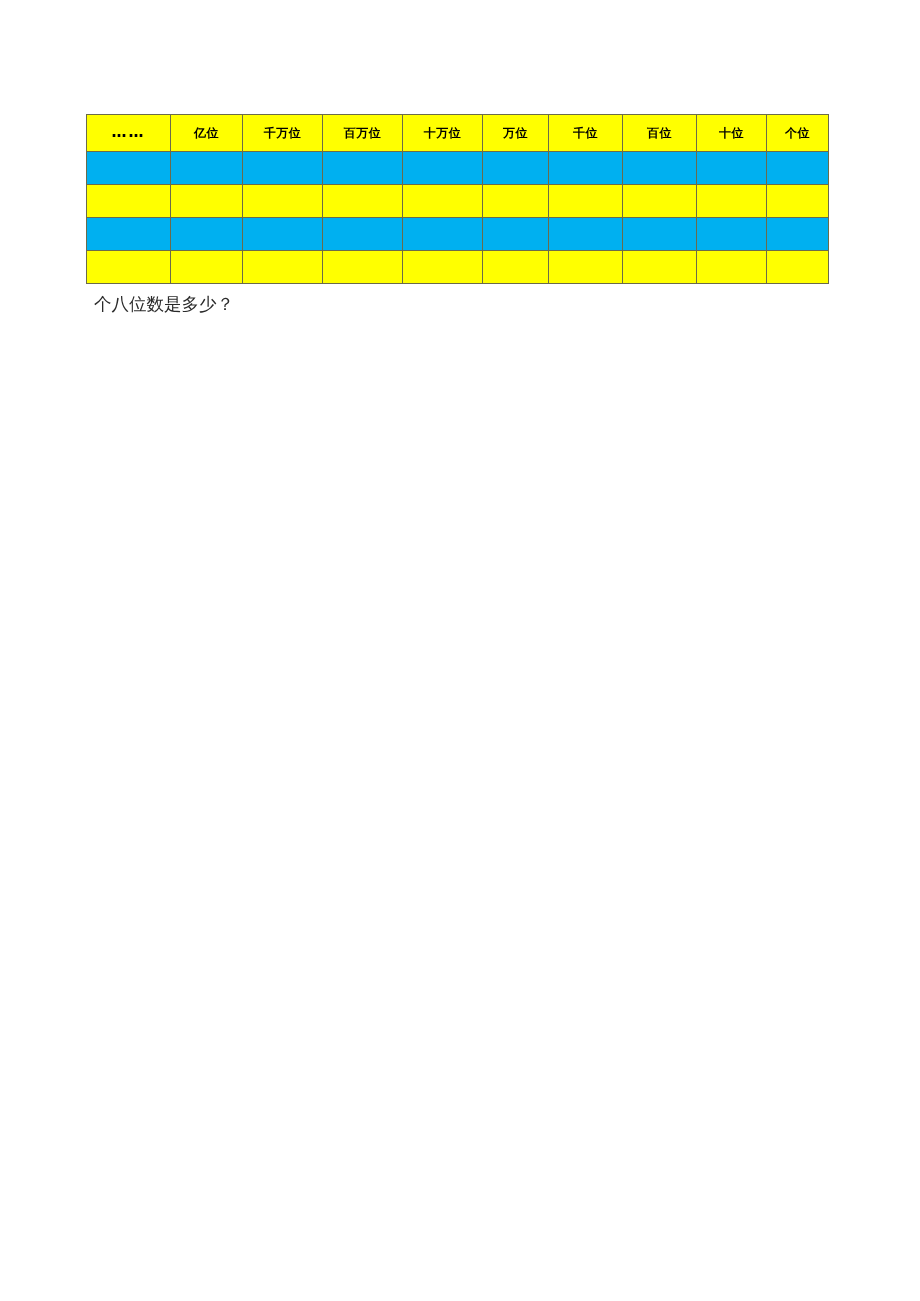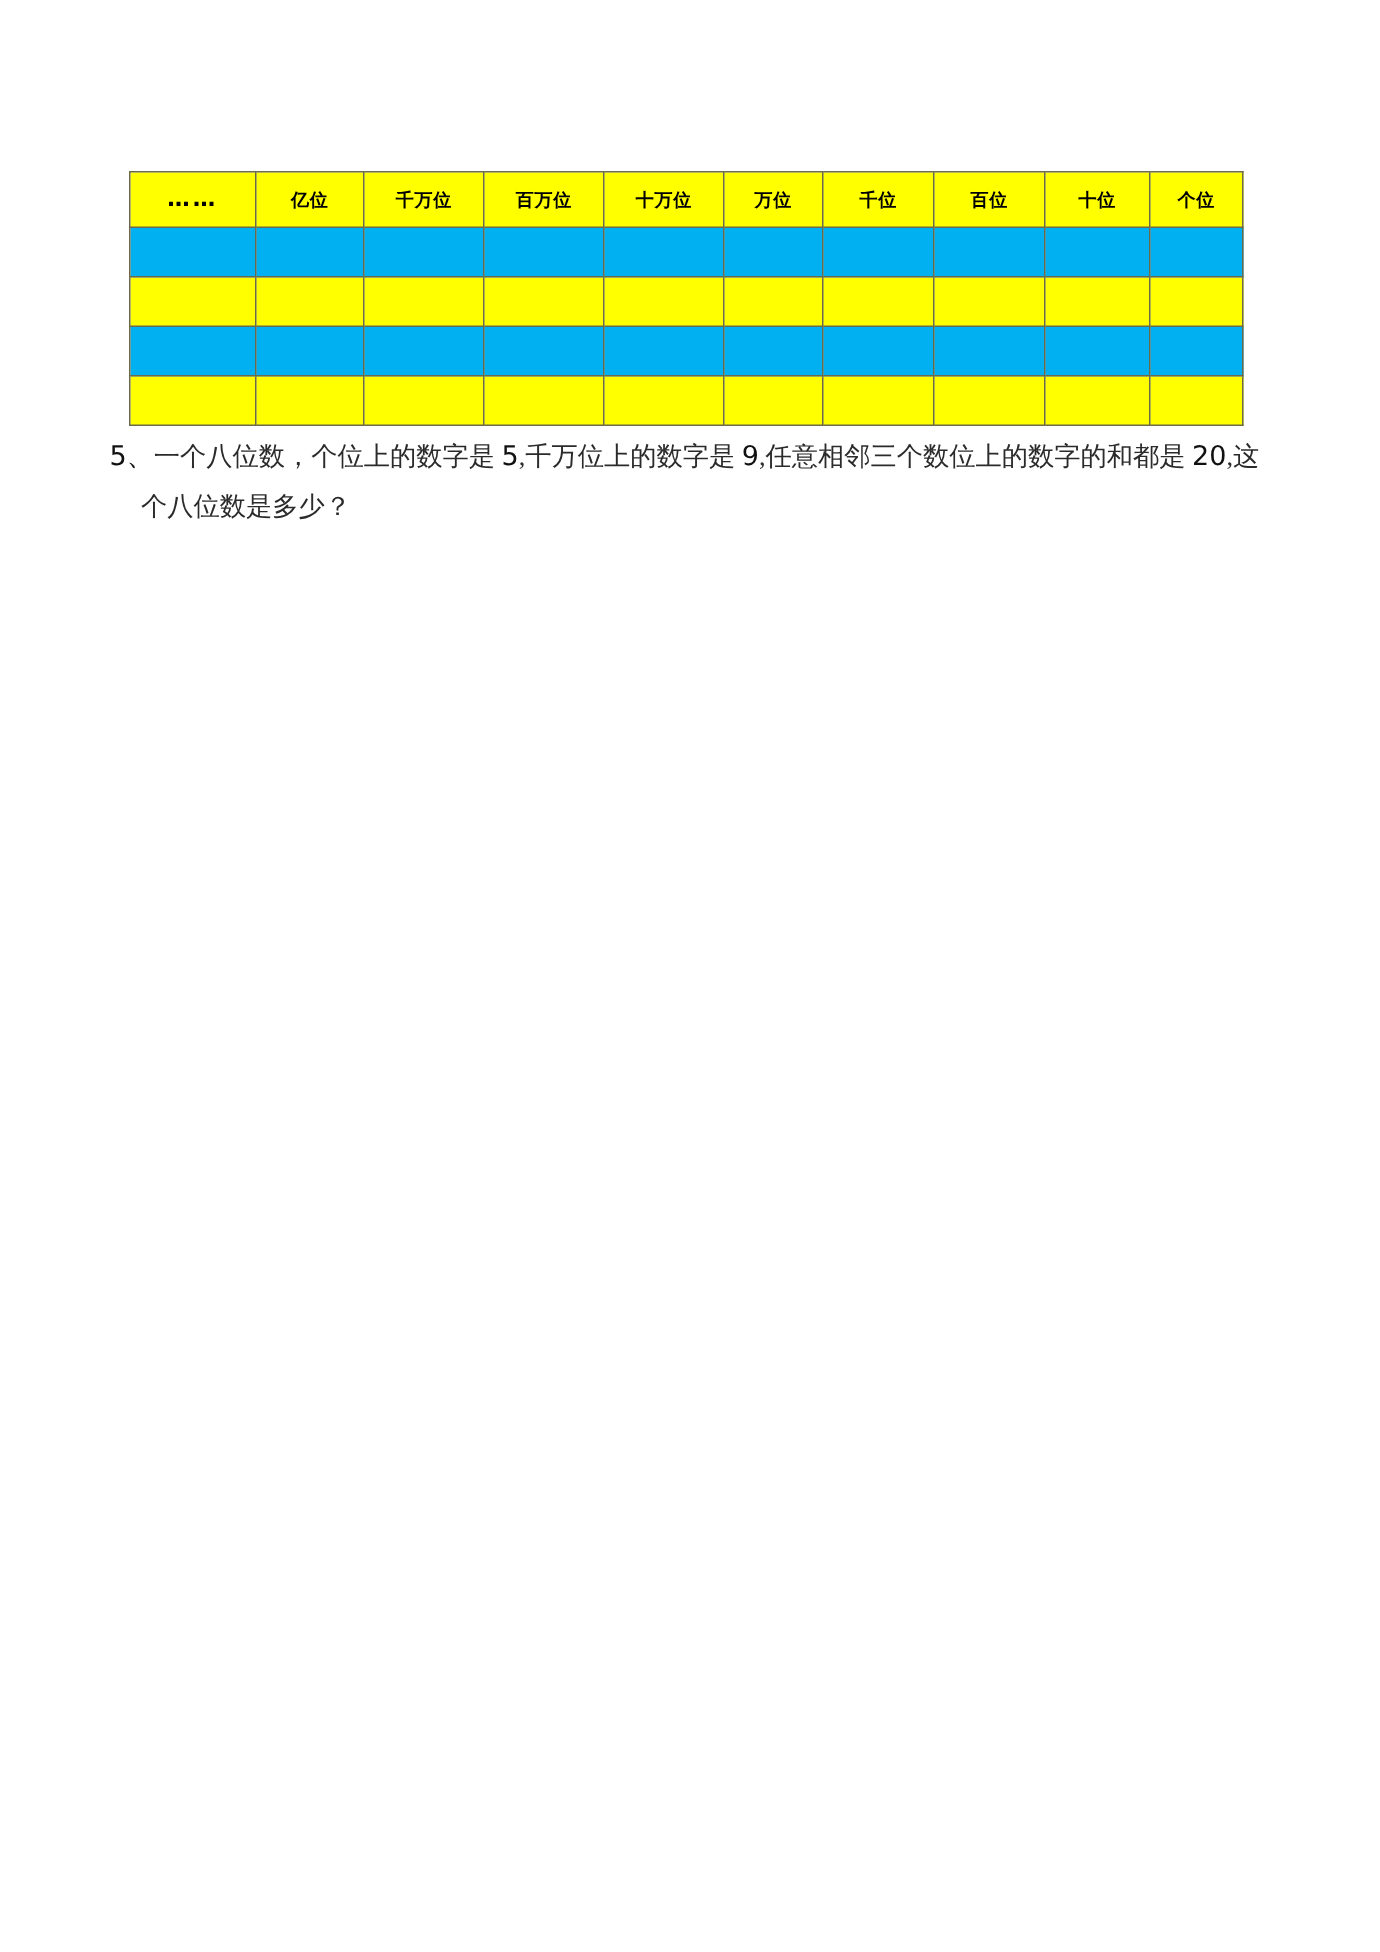--- a/index.html
+++ b/index.html
@@ -194,17 +194,16 @@
         <td></td>
         <td></td>
         <td></td>
         <td></td>
         <td></td>
       </tr>
     </tbody>
   </table>
 
   <div id="question-block">
-    <div id="question-line-1"><span class="q-num">5、</span><span class="q-cn">一个八位数，个位上的数字是 </span><span class="q-digit">5</span><span class="q-cn">,千万位上的数字是 </span><span class="q-digit">9</span><span class="q-cn">,任意相邻三个数位上的数字的和都是 </span><span class="q-digit">20</span><span class="q-cn">,这</span></div>
     <div id="question-line-2" class="q-cn">个八位数是多少？</div>
   </div>
 
 </div>
 
 </body></html>

